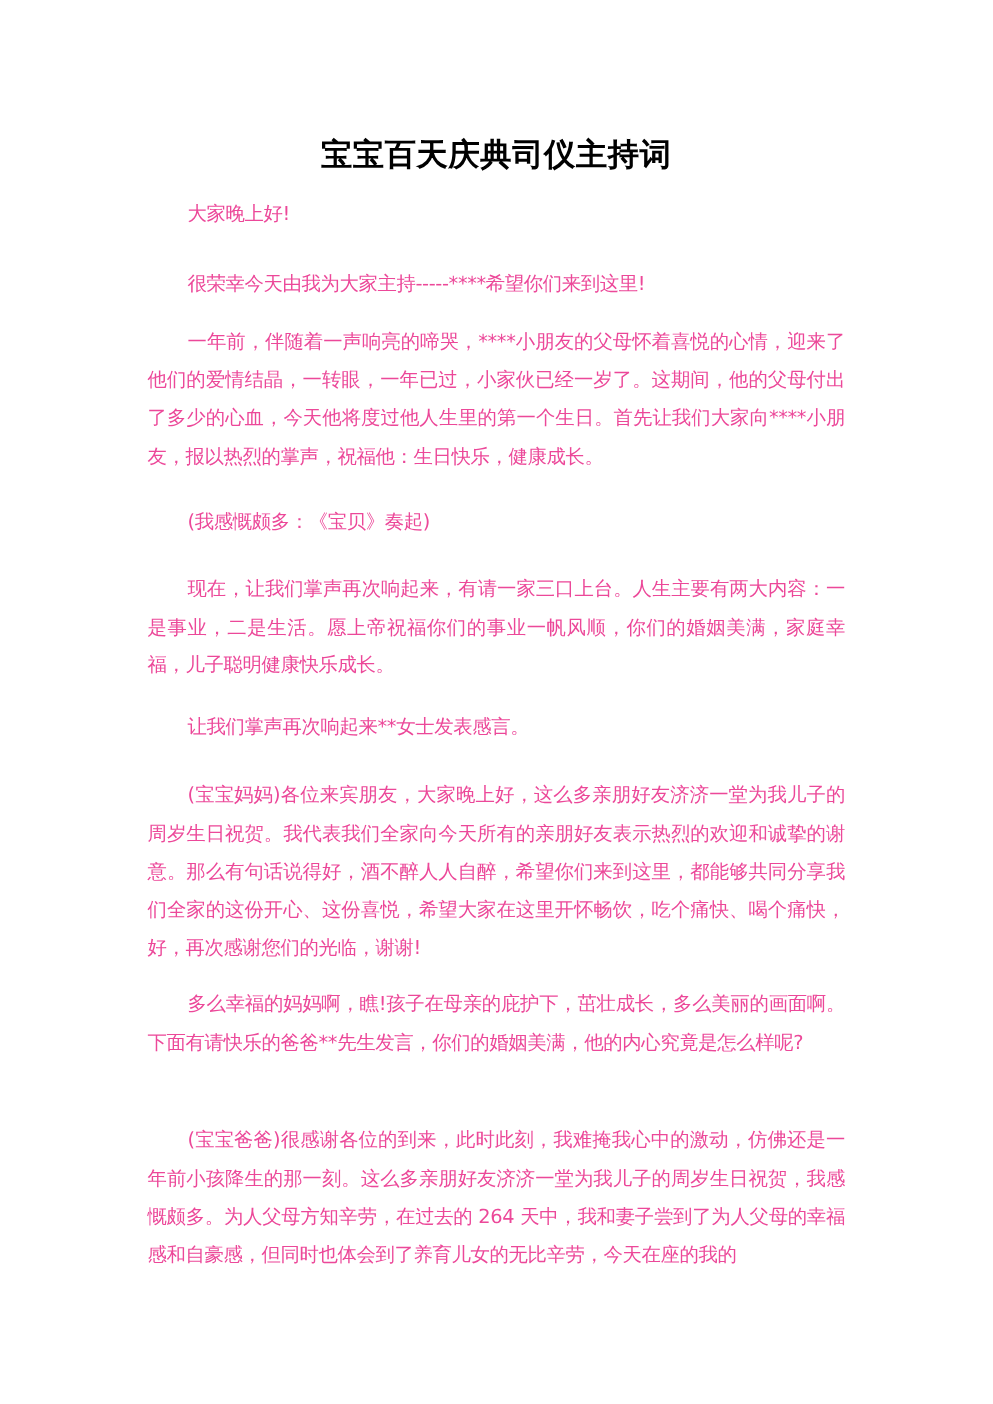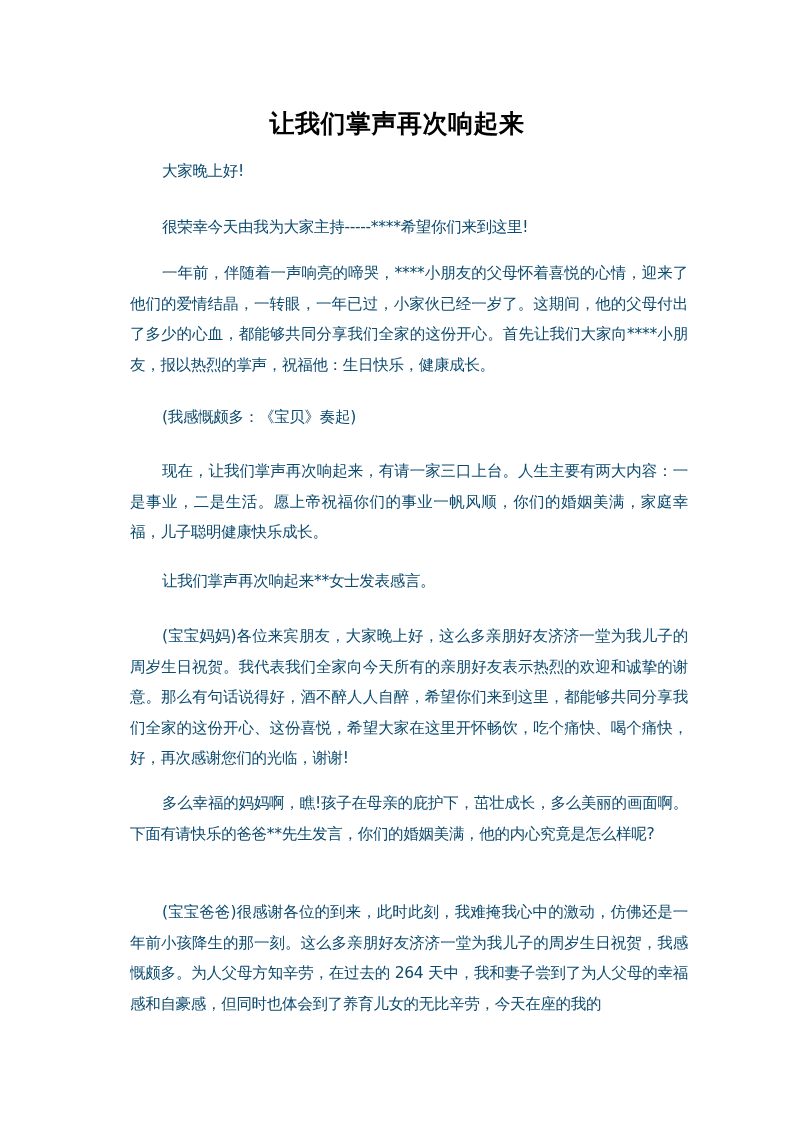--- a/index.html
+++ b/index.html
@@ -1,27 +1,27 @@
 <!DOCTYPE html>
 <html><head>
 <meta charset="utf-8">
 <style>
   html, body { margin: 0; padding: 0; background: #ffffff; }
   body { width: 794px; height: 1123px; position: relative; overflow: hidden; }
   .page { position: absolute; left: 118px; top: 0; width: 558px; color: #111; font-family: "DejaVu Sans", sans-serif; }
   .title { position: absolute; top: 106px; left: 0; width: 558px; text-align: center; font-size: 25px; font-weight: bold; letter-spacing: 0.5px; color: #000; line-height: 36px; }
-  .para { position: absolute; left: 12px; width: 558px; font-size: 15.5px; line-height: 30.5px; text-indent: 32px; text-align: justify; color: #0c4a6e; margin: 0; letter-spacing: -0.3px; }
+  .para { position: absolute; left: 0; width: 558px; font-size: 15.5px; line-height: 30.5px; text-indent: 32px; text-align: justify; color: #ec4899; margin: 0; letter-spacing: -0.3px; }
 </style>
 </head>
 <body>
 
 <div class="page">
-  <div class="title">让我们掌声再次响起来</div>
+  <div class="title">宝宝百天庆典司仪主持词</div>
   <p class="para" style="top:156px">大家晚上好!</p>
   <p class="para" style="top:212px">很荣幸今天由我为大家主持-----****希望你们来到这里!</p>
-  <p class="para" style="top:258px">一年前，伴随着一声响亮的啼哭，****小朋友的父母怀着喜悦的心情，迎来了他们的爱情结晶，一转眼，一年已过，小家伙已经一岁了。这期间，他的父母付出了多少的心血，都能够共同分享我们全家的这份开心。首先让我们大家向****小朋友，报以热烈的掌声，祝福他：生日快乐，健康成长。</p>
+  <p class="para" style="top:258px">一年前，伴随着一声响亮的啼哭，****小朋友的父母怀着喜悦的心情，迎来了他们的爱情结晶，一转眼，一年已过，小家伙已经一岁了。这期间，他的父母付出了多少的心血，今天他将度过他人生里的第一个生日。首先让我们大家向****小朋友，报以热烈的掌声，祝福他：生日快乐，健康成长。</p>
   <p class="para" style="top:402px">(我感慨颇多：《宝贝》奏起)</p>
   <p class="para" style="top:456px">现在，让我们掌声再次响起来，有请一家三口上台。人生主要有两大内容：一是事业，二是生活。愿上帝祝福你们的事业一帆风顺，你们的婚姻美满，家庭幸福，儿子聪明健康快乐成长。</p>
   <p class="para" style="top:566px">让我们掌声再次响起来**女士发表感言。</p>
   <p class="para" style="top:621px">(宝宝妈妈)各位来宾朋友，大家晚上好，这么多亲朋好友济济一堂为我儿子的周岁生日祝贺。我代表我们全家向今天所有的亲朋好友表示热烈的欢迎和诚挚的谢意。那么有句话说得好，酒不醉人人自醉，希望你们来到这里，都能够共同分享我们全家的这份开心、这份喜悦，希望大家在这里开怀畅饮，吃个痛快、喝个痛快，好，再次感谢您们的光临，谢谢!</p>
   <p class="para" style="top:788px">多么幸福的妈妈啊，瞧!孩子在母亲的庇护下，茁壮成长，多么美丽的画面啊。下面有请快乐的爸爸**先生发言，你们的婚姻美满，他的内心究竟是怎么样呢?</p>
   <p class="para" style="top:897px">(宝宝爸爸)很感谢各位的到来，此时此刻，我难掩我心中的激动，仿佛还是一年前小孩降生的那一刻。这么多亲朋好友济济一堂为我儿子的周岁生日祝贺，我感慨颇多。为人父母方知辛劳，在过去的 264 天中，我和妻子尝到了为人父母的幸福感和自豪感，但同时也体会到了养育儿女的无比辛劳，今天在座的我的</p>
 </div>
 
 </body></html>

